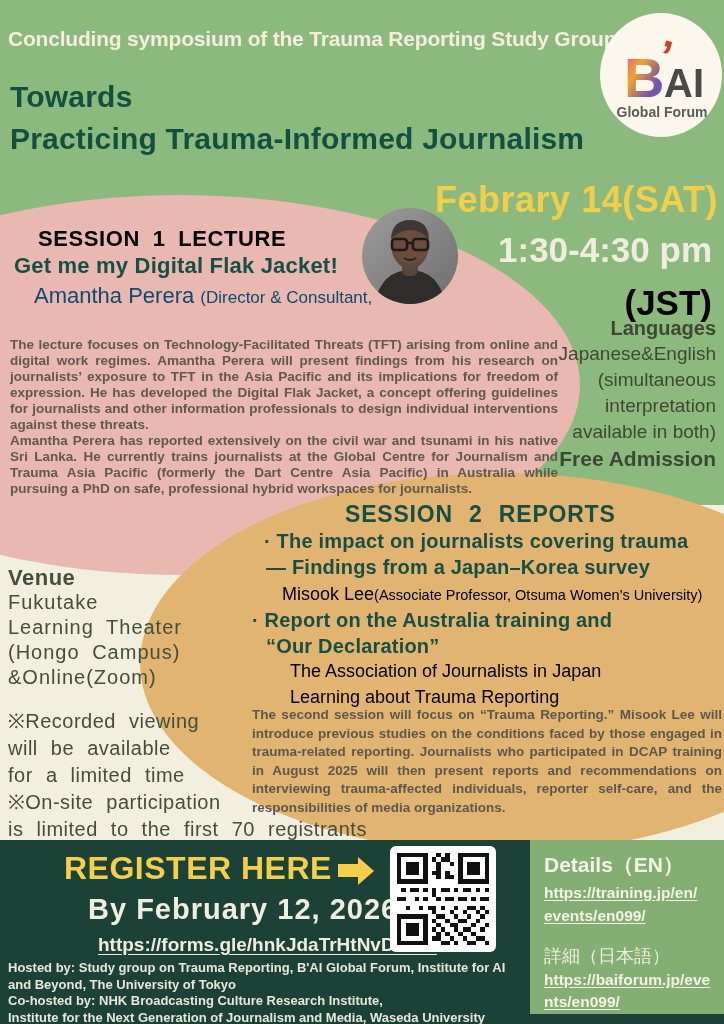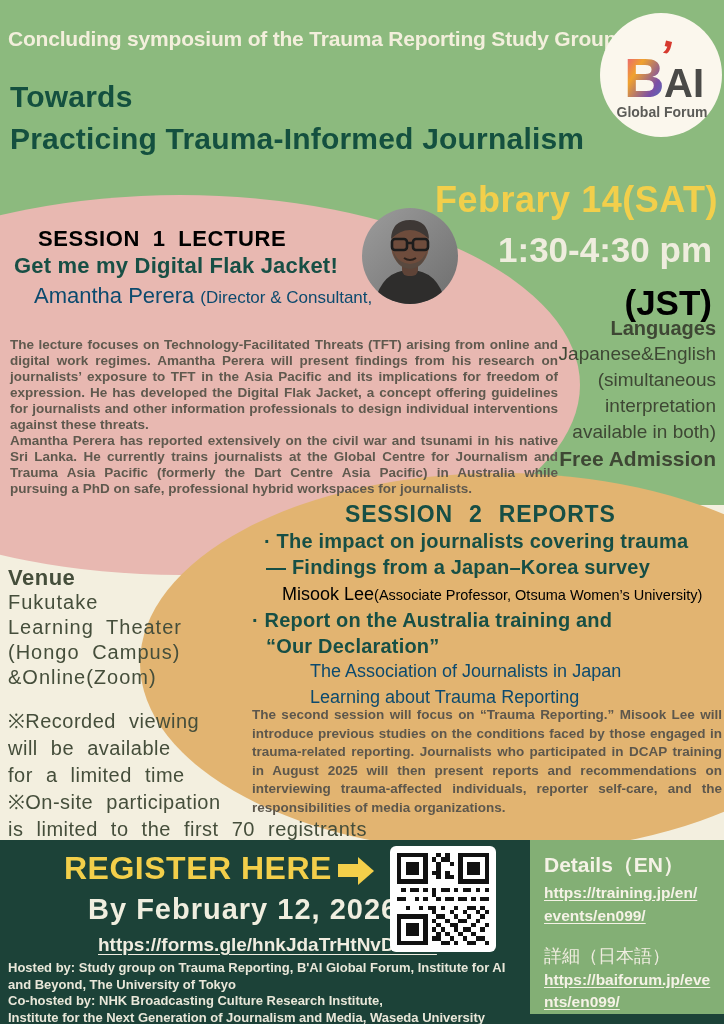--- a/index.html
+++ b/index.html
@@ -38,21 +38,21 @@
   .langs { right:8px; top:315px; text-align:right; color:#3E4734; line-height:26px; font-size:19px; }
   .langs .hd { font-size:20px; font-weight:bold; }
   .admission { right:8px; top:447px; font-size:21px; font-weight:bold; color:#3E4734; }
 
   
   .s2-heading { left:345px; top:501px; font-size:23px; font-weight:bold; color:#174F45; word-spacing:9px; letter-spacing:0.8px; }
   .s2-item { font-size:20px; font-weight:bold; color:#174F45; letter-spacing:0.2px; }
   .s2-sp { color:#000000; }
   .s2-sp .name { font-size:18px; }
   .s2-sp .role { font-size:14.5px; }
-  .s2-presenter { font-size:18px; color:#0c4a6e;margin-left:20px; }
+  .s2-presenter { font-size:18px; color:#000000; }
   .s2-para { left:252px; top:706px; width:470px; font-size:13.5px; line-height:18.5px;
              text-align:justify; color:#5D574C; font-weight:bold; }
 
   
   .venue { left:8px; top:565px; color:#454E3B; line-height:25px; font-size:20px; letter-spacing:1px; word-spacing:6px; }
   .venue .hd { font-size:22px; font-weight:bold; letter-spacing:0.5px; }
   .notes { left:8px; top:708px; color:#454E3B; line-height:27px; font-size:20px; letter-spacing:0.5px; word-spacing:7px; }
 
   
   .footer { left:0; top:840px; width:724px; height:184px; background:#1C4238; }

